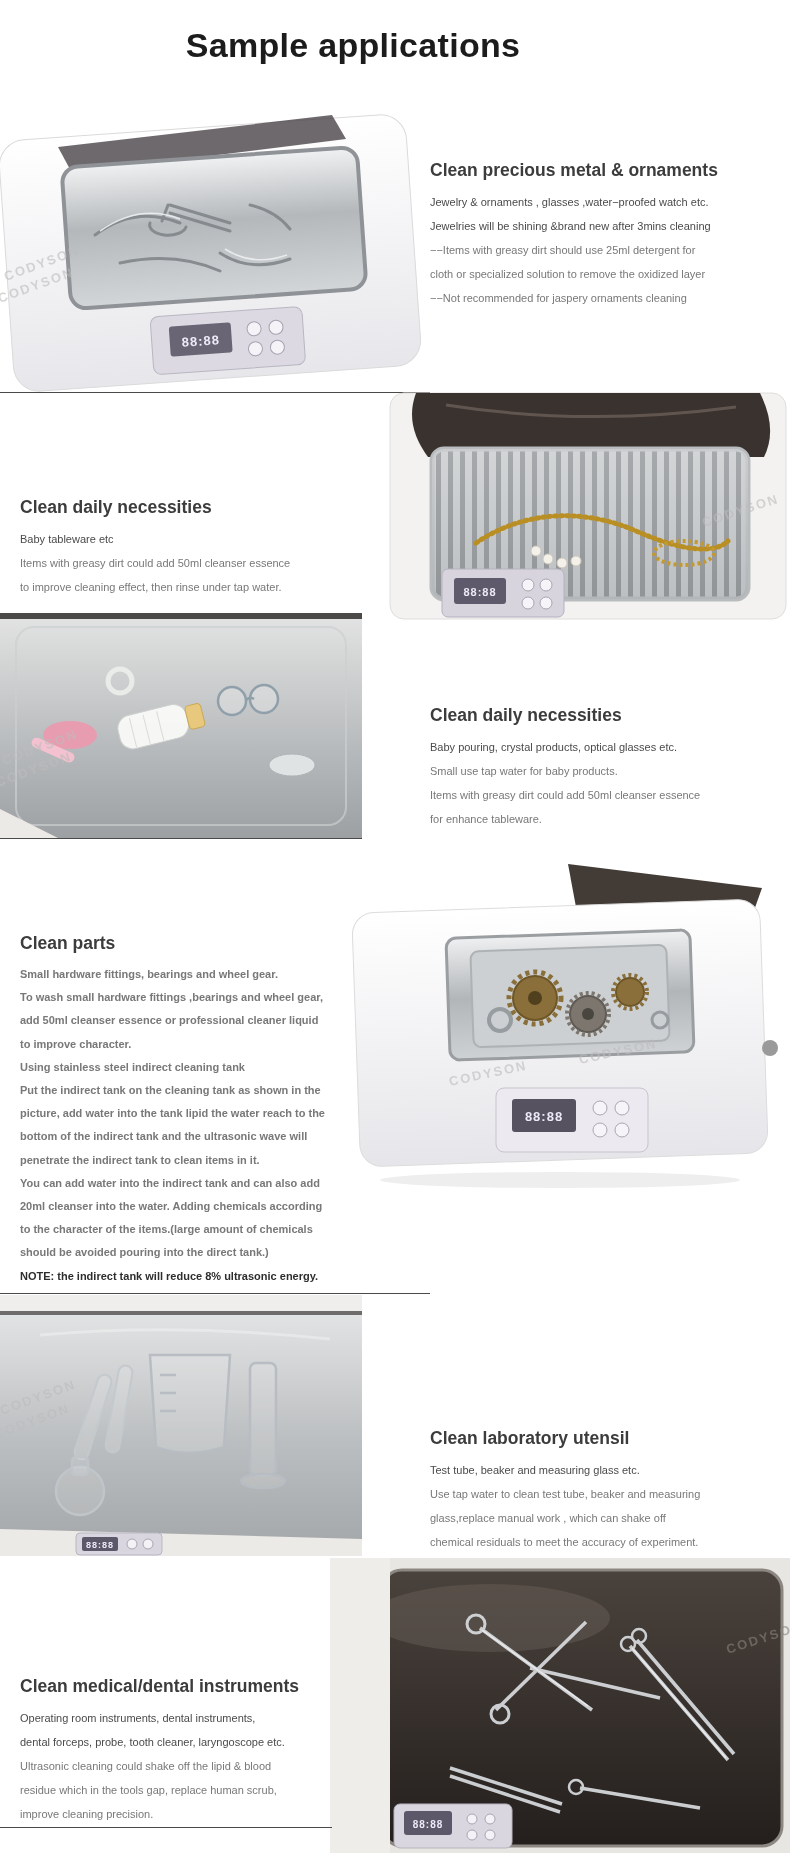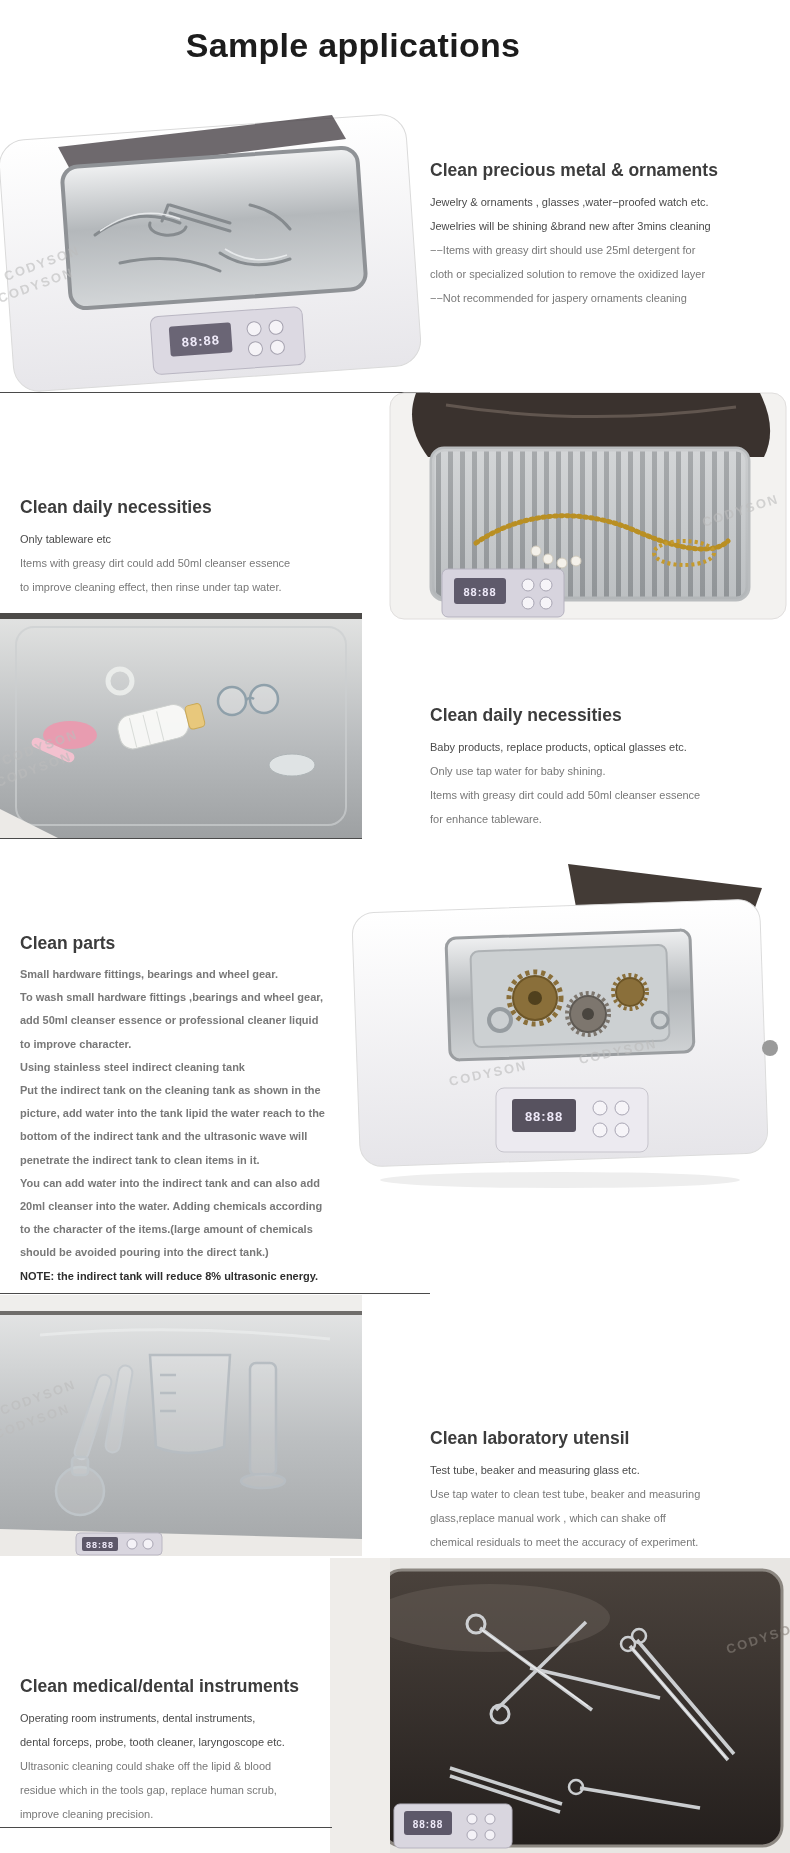--- a/index.html
+++ b/index.html
@@ -124,21 +124,21 @@
           <circle cx="86" cy="34" r="6"></circle>
             <circle cx="104" cy="34" r="6"></circle>
         </g>
       </g>
       <text x="318" y="136" transform="rotate(-18 318 136)" class="wm">CODYSON</text>
     </svg>
   </figure>
 
   <div class="textblock" style="left:20px;top:497px;width:370px">
     <h2>Clean daily necessities</h2>
-    <p class="line sub">Only tableware etc</p>
+    <p class="line sub">Baby tableware etc</p>
     <p class="line">Items with greasy dirt could add 50ml cleanser essence</p>
     <p class="line">to improve cleaning effect, then rinse under tap water.</p>
   </div>
 
   <figure class="photo" style="left:0;top:613px;width:362px;height:226px">
     <svg width="362" height="226" viewBox="0 0 362 226">
       <defs>
         <linearGradient id="g3steel" x1="0" y1="0" x2="0" y2="1">
           <stop offset="0" stop-color="#e3e4e3"></stop>
             <stop offset="0.6" stop-color="#b7babc"></stop>
@@ -165,22 +165,22 @@
       <ellipse cx="292" cy="152" rx="23" ry="11" fill="#dfe3e4" stroke="#aeb4b6"></ellipse>
       <circle cx="120" cy="68" r="12" stroke="#eceeec" stroke-width="5" fill="none" opacity="0.9"></circle>
       <path d="M 0 196 L 60 226 L 0 226 Z" fill="#eceae7"></path>
       <text x="4" y="152" transform="rotate(-20 4 152)" class="wm">CODYSON</text>
       <text x="-2" y="174" transform="rotate(-20 -2 174)" class="wm">CODYSON</text>
     </svg>
   </figure>
 
   <div class="textblock" style="left:430px;top:705px;width:356px">
     <h2>Clean daily necessities</h2>
-    <p class="line sub">Baby products, replace products, optical glasses etc.</p>
-    <p class="line">Only use tap water for baby shining.</p>
+    <p class="line sub">Baby pouring, crystal products, optical glasses etc.</p>
+    <p class="line">Small use tap water for baby products.</p>
     <p class="line">Items with greasy dirt could add 50ml cleanser essence</p>
     <p class="line">for enhance tableware.</p>
   </div>
 
   <div class="divider" style="left:0;top:838px;width:362px"></div>
 
   <figure class="photo" style="left:330px;top:848px;width:460px;height:368px">
     <svg width="460" height="368" viewBox="0 0 460 368">
       <defs>
         <linearGradient id="g4body" x1="0" y1="0" x2="0" y2="1">

